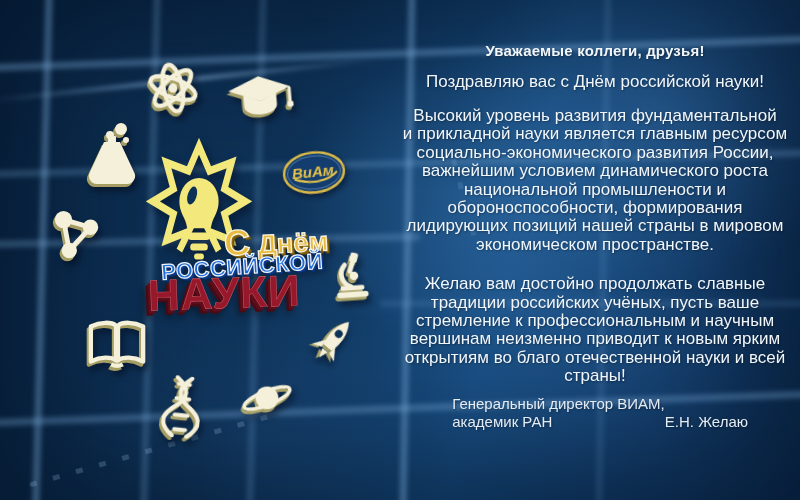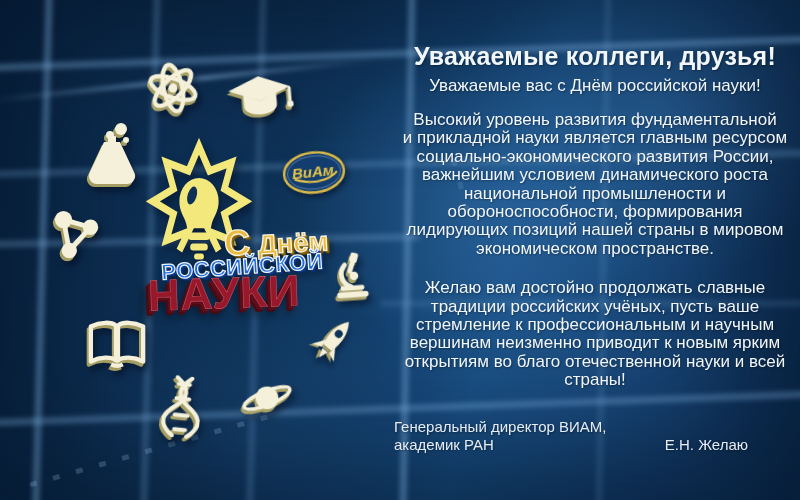--- a/index.html
+++ b/index.html
@@ -47,24 +47,24 @@
   .t-blue { left:161px; top:254px; z-index:4; font-size:22px; letter-spacing:.5px; transform:rotate(-4deg);
     color:#1e6bd8; -webkit-text-stroke:1.2px #eef3fa;
     text-shadow:2px 2px 0 #0c3a8a, 3px 3px 0 #082a66, 4px 5px 7px rgba(0,0,0,.55); }
   .t-red { left:148px; top:268px; z-index:5; font-size:44px; letter-spacing:1px; transform:rotate(-2deg);
     color:#97182a; -webkit-text-stroke:.6px #c05560;
     text-shadow:-3px 3px 0 #5e0d1a, -5px 5px 0 #4a0a14, -6px 8px 9px rgba(0,0,0,.55); }
 
   
   .message { position:absolute; left:394px; top:42px; width:402px; text-align:center;
              color:#f1f6fb; text-shadow:1px 1px 2px rgba(0,0,0,.35); }
-  .message h1 { font-size:25px; font-weight:bold; margin-bottom:5px; letter-spacing:.2px; }
+  .message h1 { font-size:15px; font-weight:bold; margin-bottom:13px; letter-spacing:.2px; }
   .greet { font-size:17px; margin-bottom:15px; }
   .bodytext { font-size:17px; line-height:18.4px; margin-bottom:21px; white-space:pre-line; }
-  .sig { margin-top:28px; display:flex; justify-content:space-between; align-items:flex-end;
+  .sig { margin-top:9px; display:flex; justify-content:flex-end; align-items:flex-end;
          padding-right:48px; font-size:15px; line-height:18px; text-align:left; color:#e4ecf5; }
   .sig .pos { white-space:pre-line; }
 </style>
 </head>
 <body>
 
 <div class="card">
 
   <div>
     <div class="gl v" style="left:39px;  opacity:.40; transform:rotate(1.5deg);"></div>
@@ -209,21 +209,21 @@
     <div class="ic" style="left:239px; top:374px; width:56px; height:48px; transform:rotate(-8deg);">
       <svg viewBox="0 0 64 48">
         <circle cx="32" cy="24" r="13" fill="currentColor"></circle>
         <ellipse cx="32" cy="24" rx="28" ry="8" fill="none" stroke="currentColor" stroke-width="4" transform="rotate(-14 32 24)"></ellipse>
       </svg>
     </div>
   </div>
 
   <div class="message">
     <h1>Уважаемые коллеги, друзья!</h1>
-    <p class="greet">Уважаемые вас с Днём российской науки!</p>
+    <p class="greet">Поздравляю вас с Днём российской науки!</p>
     <p class="bodytext">Высокий уровень развития фундаментальной
 и прикладной науки является главным ресурсом
 социально-экономического развития России,
 важнейшим условием динамического роста
 национальной промышлености и
 обороноспособности, формирования
 лидирующих позиций нашей страны в мировом
 экономическом пространстве.</p>
     <p class="bodytext" style="margin-bottom:8px;">Желаю вам достойно продолжать славные
 традиции российских учёных, пусть ваше

